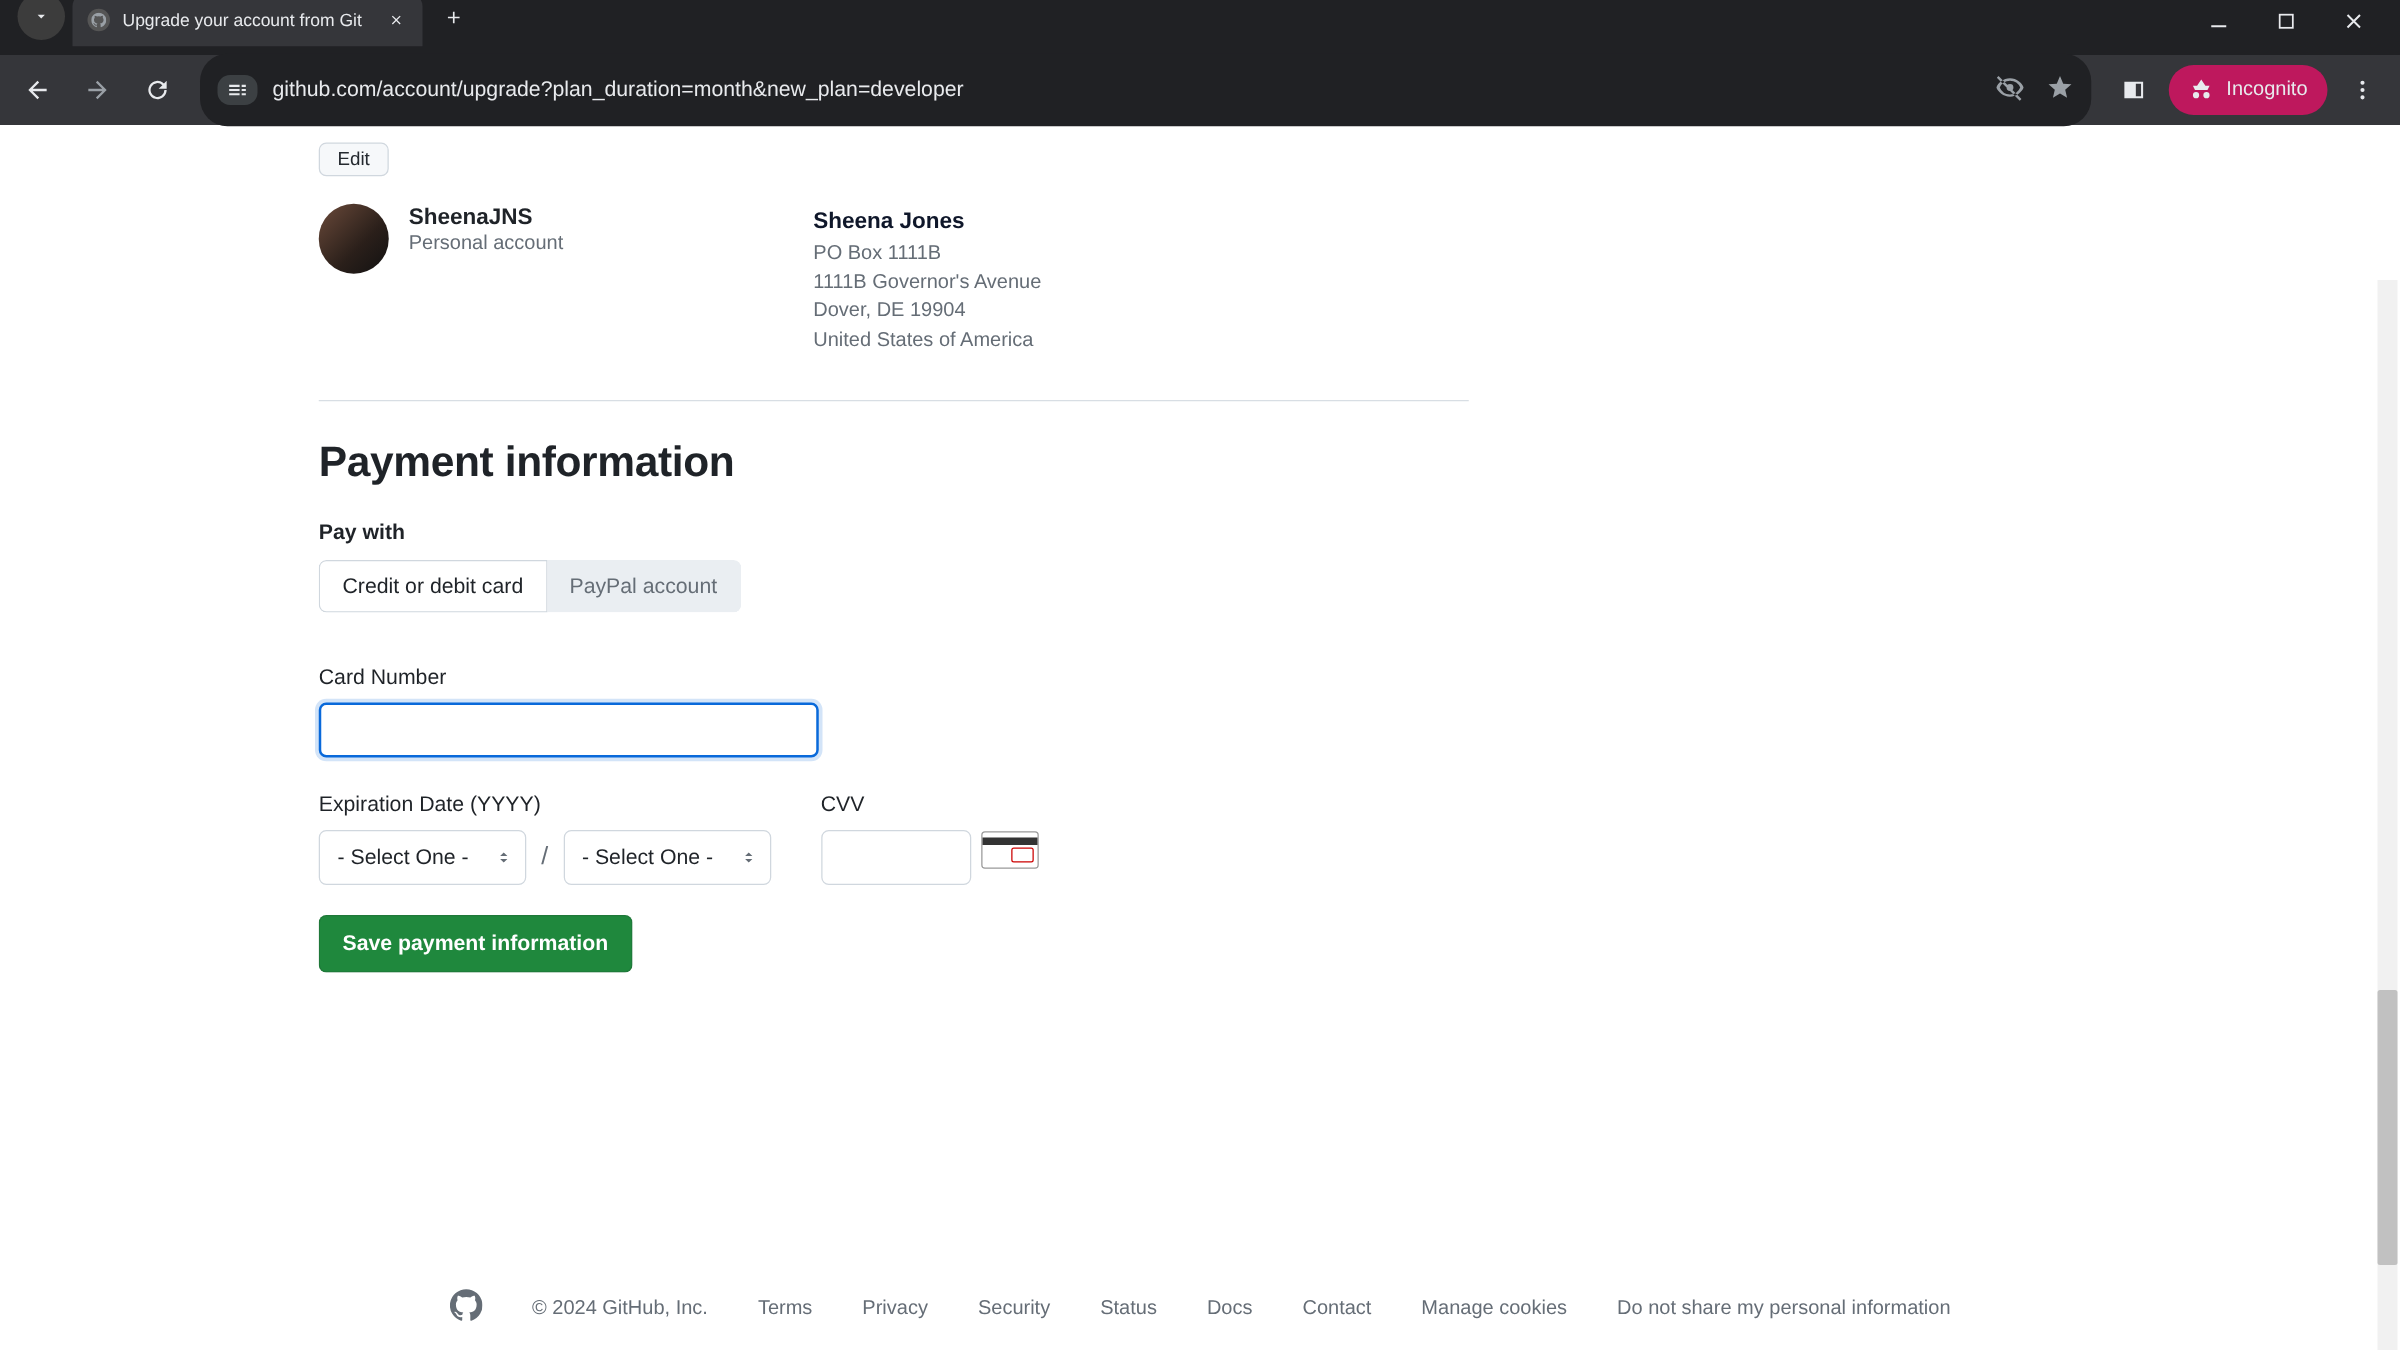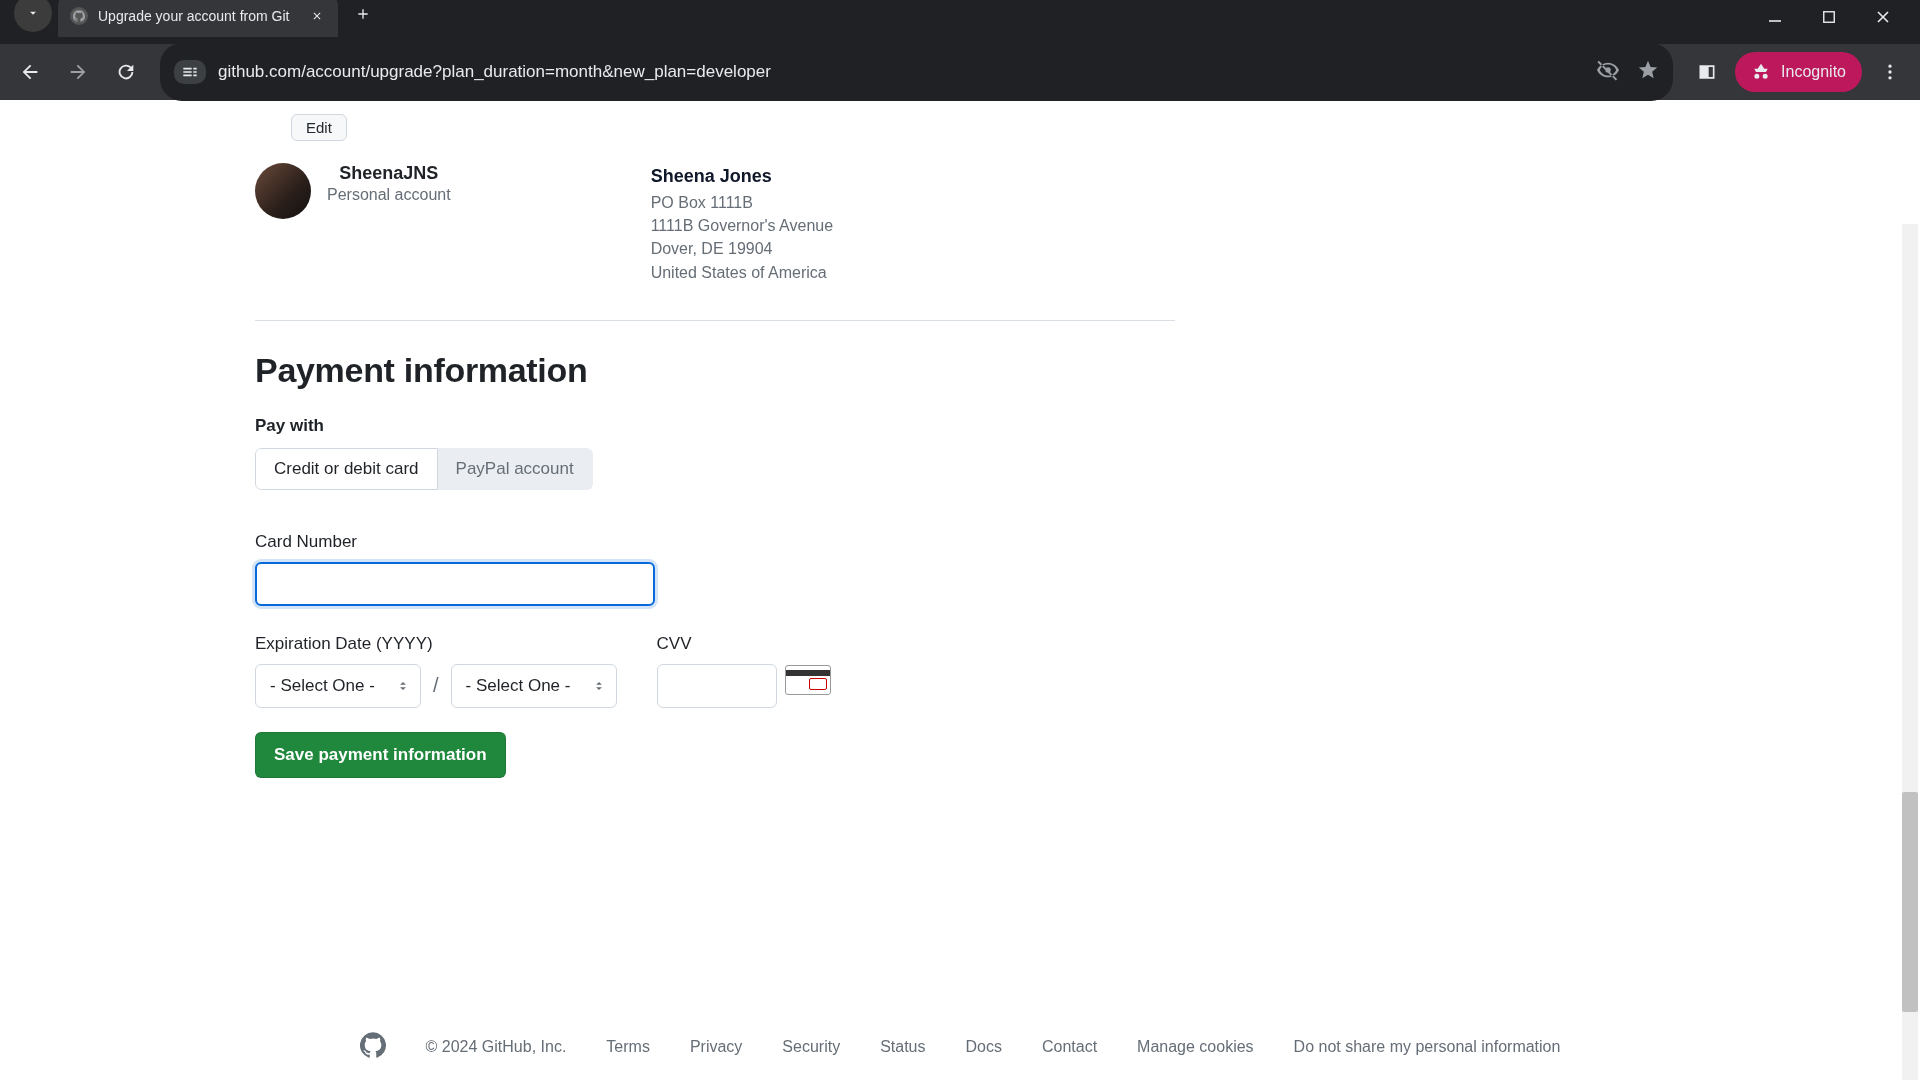--- a/index.html
+++ b/index.html
@@ -67,26 +67,26 @@
     width:920px; margin-left:255px; padding-top:0;
   }
   .billing-header{
     display:flex; align-items:flex-start; justify-content:space-between;
   }
   h2.section{
     font-size:34px; font-weight:600; color:#1f2328; letter-spacing:-0.3px;
   }
   .edit-btn{
     border:1px solid #d0d7de; background:#f6f8fa; color:#24292f;
-    font-size:15px; padding:4px 14px; border-radius:6px; margin-top:2px;margin-left:36px;
+    font-size:15px; padding:4px 14px; border-radius:6px; margin-top:2px;
   }
   .billing-body{
     display:flex; gap:200px; margin-top:22px;
   }
-  .profile{ display:flex; gap:16px; align-items:flex-start;text-align:center;}
+  .profile{ display:flex; gap:16px; align-items:flex-start;}
   .avatar{
     width:56px;height:56px;border-radius:50%;
     background:linear-gradient(135deg,#6b4a3a,#2a1f1a 60%,#111);
   }
   .profile .uname{ font-size:18px; font-weight:600; color:#1f2328;}
   .profile .sub{ font-size:16px; color:#656d76; margin-top:2px;}
   .addr{ font-size:16px; color:#656d76; line-height:1.45;}
   .addr .name{ color:#0f172a; font-weight:600; font-size:18px; margin-bottom:2px;}
 
   hr.sep{ border:none; border-top:1px solid #d8dee4; margin:36px 0 30px 0;}

